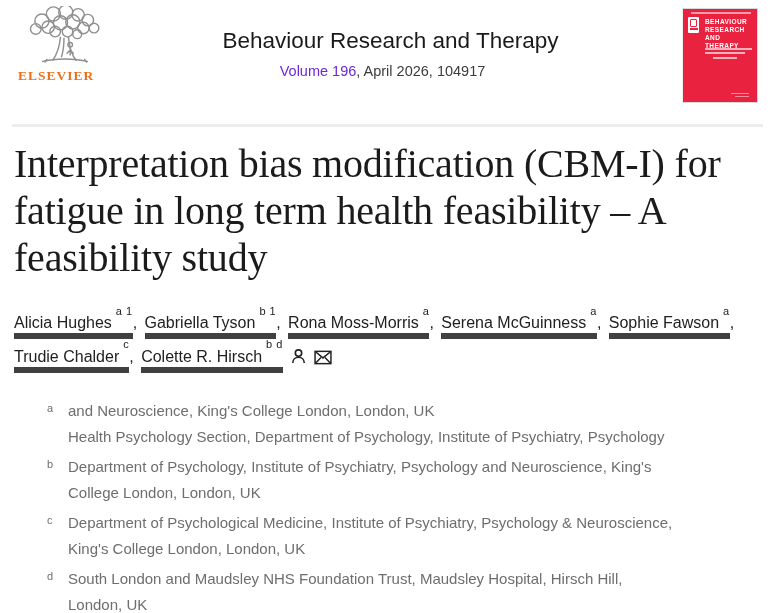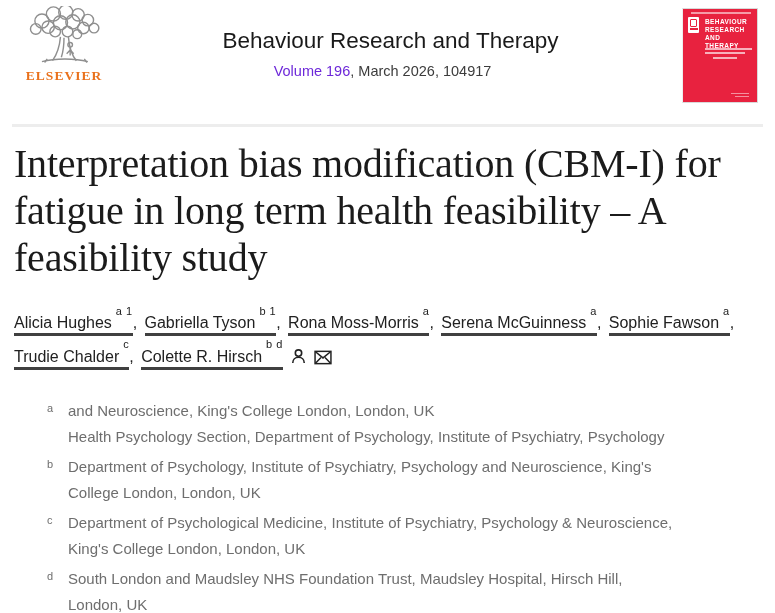--- a/index.html
+++ b/index.html
@@ -5,21 +5,21 @@
   * { margin:0; padding:0; box-sizing:border-box; }
   html,body { background:#ffffff; }
   .page {
     position:relative; width:775px; height:613px; background:#fff;
     font-family:"Liberation Sans", sans-serif; color:#212121; overflow:hidden;
   }
 
   
   .jheader { position:absolute; left:0; top:0; width:775px; height:124px; }
 
-  .elsevier { position:absolute; left:18px; top:6px; width:92px; text-align:center; cursor:pointer; }
+  .elsevier { position:absolute; left:18px; top:6px; width:92px; text-align:left; cursor:pointer; }
   .elsevier svg { display:block; margin:0 auto; }
   .elsevier-word {
     font-family:"Liberation Serif", serif; font-weight:bold;
     color:#e9711c; font-size:13.5px; letter-spacing:1px; margin-top:2px;
   }
 
   .jmeta { position:absolute; left:60px; right:70px; top:28px; text-align:center; }
   .jtitle { font-size:22.5px; font-weight:400; color:#1a1a1a; cursor:pointer;margin-left:16px; }
   .jvol { margin-top:9px; font-size:14.5px; color:#3c3c3c; }
   .jvol a { color:#6d28d9; text-decoration:none; cursor:pointer; }
@@ -51,21 +51,21 @@
   .main { position:absolute; left:14px; top:140px; width:750px; }
 
   h1.atitle {
     font-family:"Liberation Serif", "DejaVu Serif", serif;
     font-weight:400; font-size:40px; line-height:47px; color:#1b1b1b;
     letter-spacing:-0.2px;
   }
   h1.atitle span { display:block; }
 
   .authors { margin-top:23px; font-size:16px; line-height:29px; color:#212121; width:750px; }
-  .author { border-bottom:3px solid #404040; padding-bottom:2px; cursor:pointer; white-space:nowrap; }
+  .author { border-bottom:6px solid #404040; padding-bottom:2px; cursor:pointer; white-space:nowrap; }
   .author sup { font-size:11px; position:relative; top:-7px; margin-left:4px; letter-spacing:0.5px; }
   .sep { margin-right:3px; }
   .icon-btn { display:inline-block; vertical-align:-3px; margin-left:7px; cursor:pointer; }
   .icon-btn svg { display:block; }
 
   .affils { margin-top:27px; list-style:none; }
   .affil { position:relative; padding-left:54px; font-size:15px; line-height:26px; color:#6e6e6e; margin-bottom:4px; }
   .affil .lab { position:absolute; left:33px; top:-3px; font-size:11px; }
 </style>
 </head>
@@ -99,21 +99,21 @@
           <path d="M52,47 L52,56 M52,50 L48,54 M52,50 L56,54"></path>
           <path d="M20,63 C35,59 57,59 72,63"></path>
           <path d="M26,60 L23,64 M68,60 L71,64"></path>
         </svg>
       </span>
       <div class="elsevier-word">ELSEVIER</div>
     </div>
 
     <div class="jmeta">
       <div class="jtitle">Behaviour Research and Therapy</div>
-      <div class="jvol"><a>Volume 196</a><span>, March 2026, 104917</span></div>
+      <div class="jvol"><a>Volume 196</a><span>, April 2026, 104917</span></div>
     </div>
 
     <div class="cover">
       <div class="topline"></div>
       <div class="minilogo">
           <i></i>
           <b></b>
         </div>
       <div class="ctitle">
         <div>BEHAVIOUR</div>

